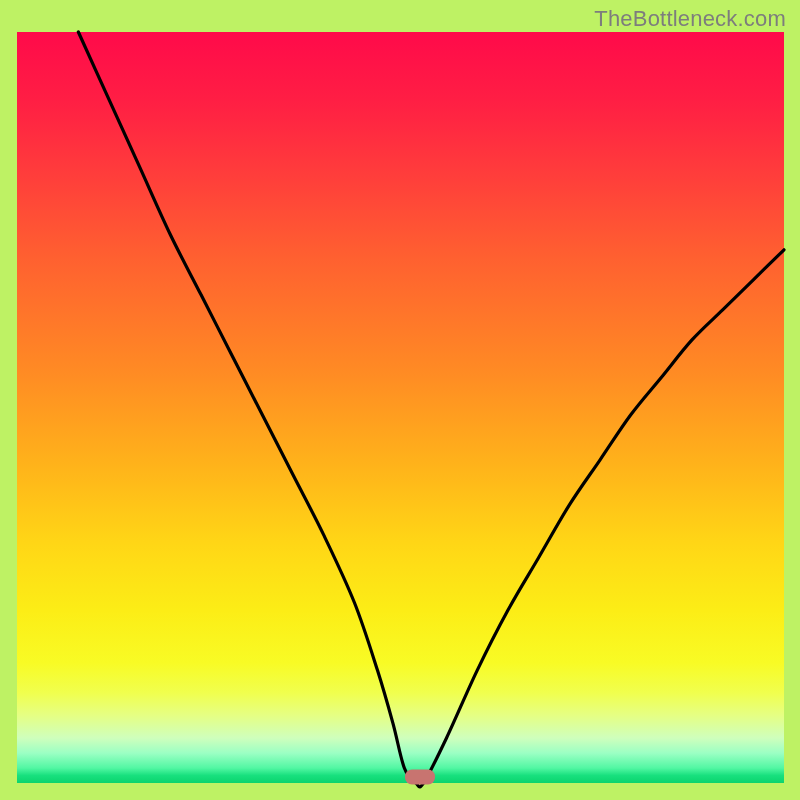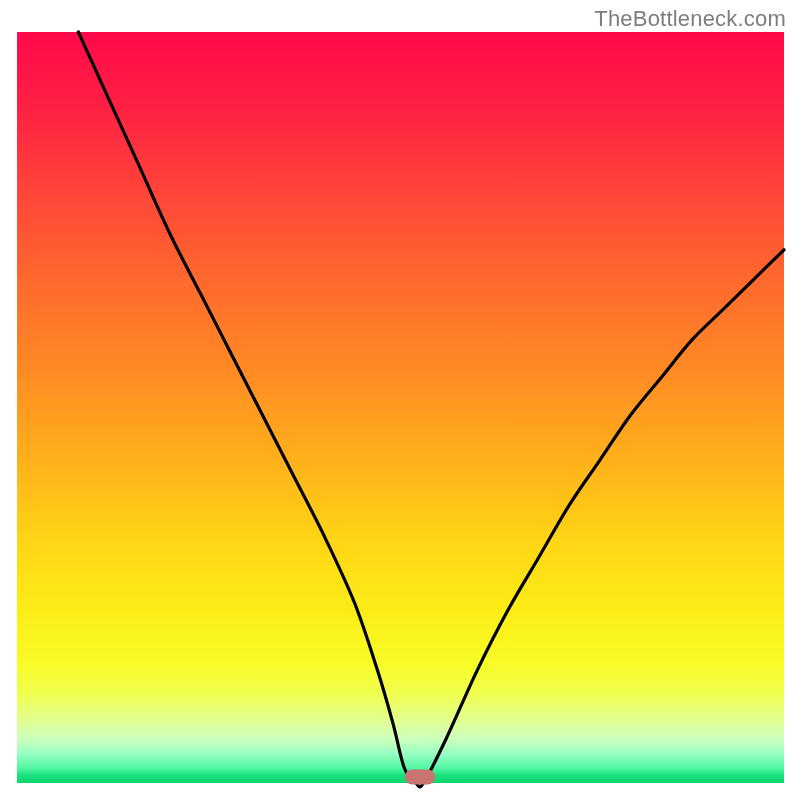--- a/index.html
+++ b/index.html
@@ -8,21 +8,21 @@
     width: 800px;
     height: 800px;
     overflow: hidden;
     background: #000;
     font-family: Arial, Helvetica, sans-serif;
   }
   .frame {
     position: relative;
     width: 800px;
     height: 800px;
-    background: #ffffff;
+    background: #bef264;
   }
   .plot {
     position: absolute;
     left: 17px;
     top: 32px;
     width: 767px;
     height: 751px;
     
     background: linear-gradient(
       to bottom,

